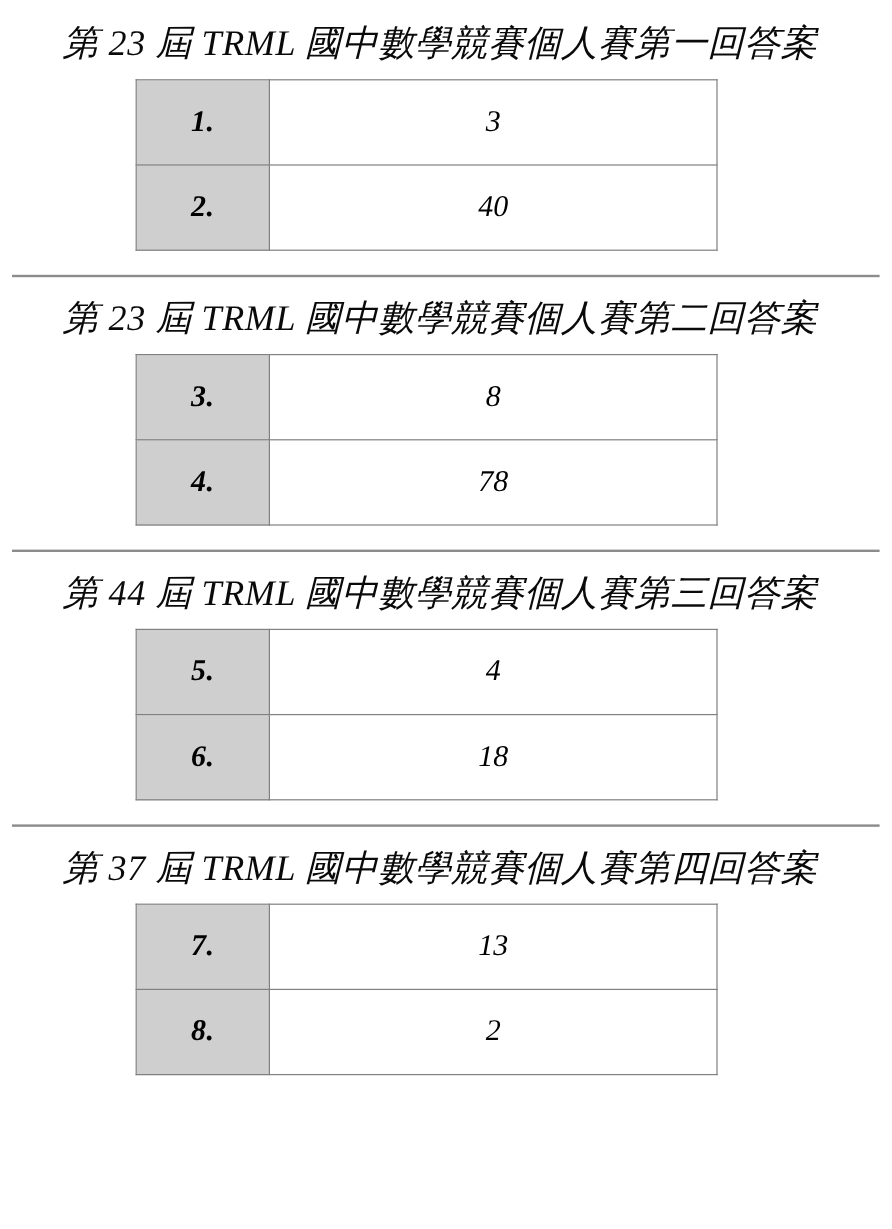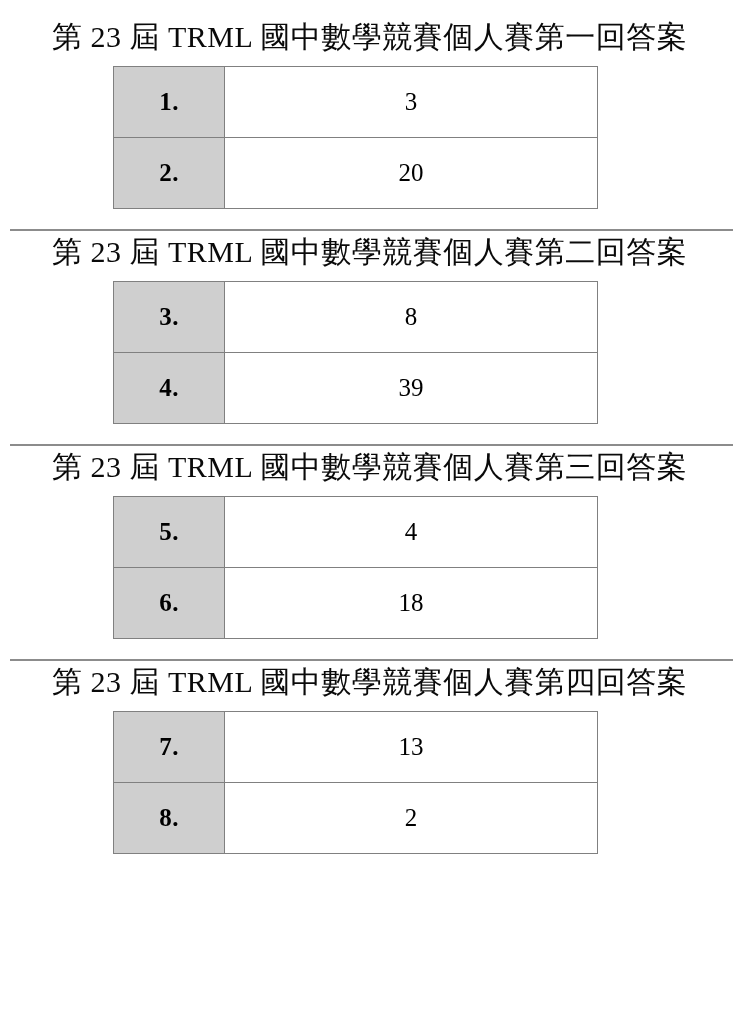--- a/index.html
+++ b/index.html
@@ -13,20 +13,21 @@
     position: relative;
     font-family: "Liberation Serif", "DejaVu Serif", serif;
     color: #000000;
     overflow: hidden;
   }
   .page {
     width: 743px;
     height: 1024px;
     position: relative;
     box-sizing: border-box;
+    font-style: italic;
   }
   .section {
     position: relative;
   }
   .section-rule {
     width: 723px;
     margin: 0 auto;
     height: 0;
     border-top: 2px solid #8c8c8c;
   }
@@ -62,81 +63,81 @@
   .answer-table td.val-cell {
     width: 372px;
     background: #ffffff;
     font-weight: normal;
     font-size: 25px;
   }
   
   .sec-0 .section-title { padding-top: 22px; padding-bottom: 0; }
   .sec-0 .answer-table { margin-top: 14px; }
   .sec-n .section-rule { margin-top: 20px; }
-  .sec-n .section-title { padding-top: 6px; }
+  .sec-n .section-title { padding-top: 20px; }
   .sec-n .answer-table { margin-top: 14px; }
 </style>
 </head>
 <body>
 
 <div class="page">
 
   <div class="section sec-0">
     <div class="section-title">第 23 屆 TRML 國中數學競賽個人賽第一回答案</div>
     <table class="answer-table">
       <tbody>
         <tr>
           <td class="num-cell">1.</td>
           <td class="val-cell">3</td>
         </tr>
         <tr>
           <td class="num-cell">2.</td>
-          <td class="val-cell">20</td>
+          <td class="val-cell">40</td>
         </tr>
       </tbody>
     </table>
   </div>
 
   <div class="section sec-n">
     <div class="section-rule"></div>
     <div class="section-title">第 23 屆 TRML 國中數學競賽個人賽第二回答案</div>
     <table class="answer-table">
       <tbody>
         <tr>
           <td class="num-cell">3.</td>
           <td class="val-cell">8</td>
         </tr>
         <tr>
           <td class="num-cell">4.</td>
-          <td class="val-cell">39</td>
+          <td class="val-cell">78</td>
         </tr>
       </tbody>
     </table>
   </div>
 
   <div class="section sec-n">
     <div class="section-rule"></div>
-    <div class="section-title">第 23 屆 TRML 國中數學競賽個人賽第三回答案</div>
+    <div class="section-title">第 44 屆 TRML 國中數學競賽個人賽第三回答案</div>
     <table class="answer-table">
       <tbody>
         <tr>
           <td class="num-cell">5.</td>
           <td class="val-cell">4</td>
         </tr>
         <tr>
           <td class="num-cell">6.</td>
           <td class="val-cell">18</td>
         </tr>
       </tbody>
     </table>
   </div>
 
   <div class="section sec-n">
     <div class="section-rule"></div>
-    <div class="section-title">第 23 屆 TRML 國中數學競賽個人賽第四回答案</div>
+    <div class="section-title">第 37 屆 TRML 國中數學競賽個人賽第四回答案</div>
     <table class="answer-table">
       <tbody>
         <tr>
           <td class="num-cell">7.</td>
           <td class="val-cell">13</td>
         </tr>
         <tr>
           <td class="num-cell">8.</td>
           <td class="val-cell">2</td>
         </tr>

